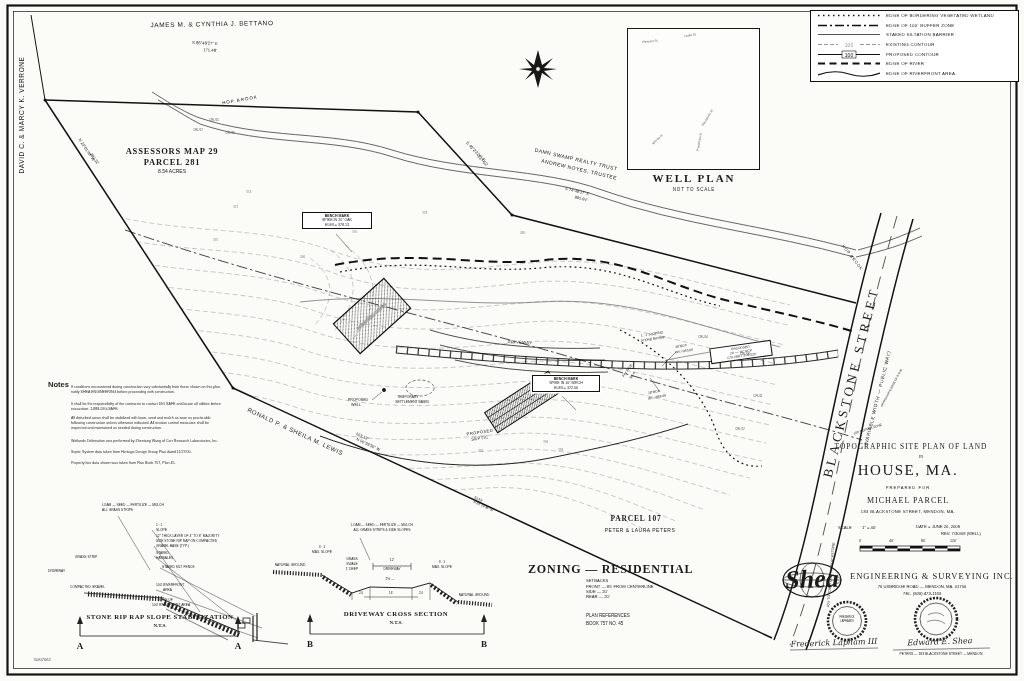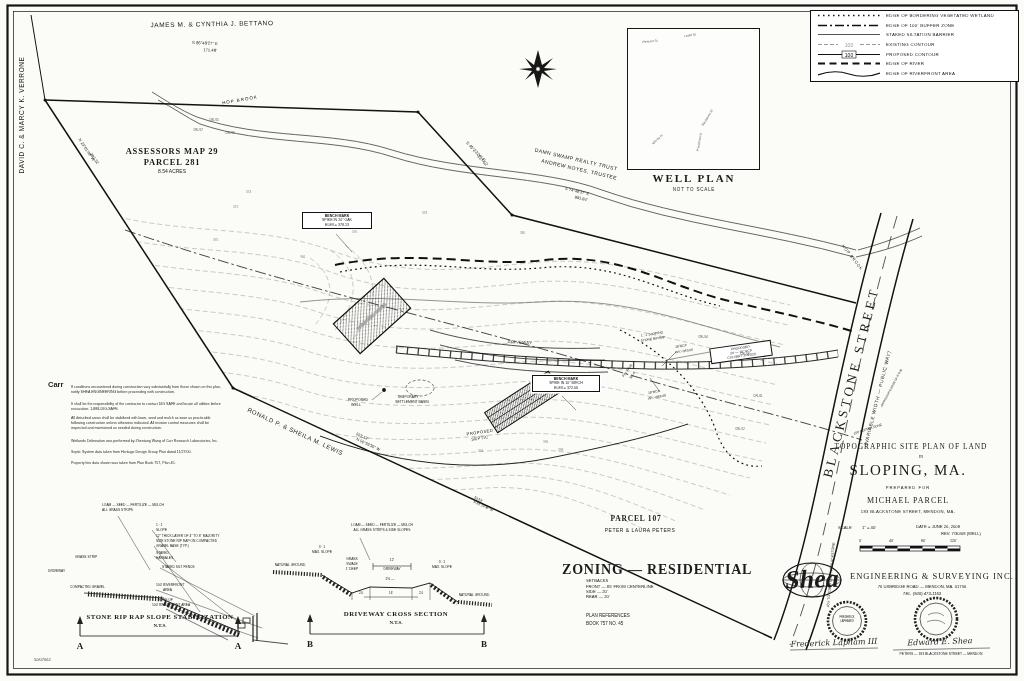--- a/index.html
+++ b/index.html
@@ -372,21 +372,21 @@
 <div class="lb" style="left:233px;top:206px;font-size:3.2px;color:#8a8a8a;">372</div>
 <div class="lb" style="left:213px;top:239px;font-size:3.2px;color:#8a8a8a;">370</div>
 <div class="lb" style="left:300px;top:256px;font-size:3.2px;color:#8a8a8a;">366</div>
 <div class="lb" style="left:352px;top:231px;font-size:3.2px;color:#8a8a8a;">376</div>
 <div class="lb" style="left:422px;top:212px;font-size:3.2px;color:#8a8a8a;">378</div>
 <div class="lb" style="left:520px;top:232px;font-size:3.2px;color:#8a8a8a;">380</div>
 <div class="lb" style="left:478px;top:450px;font-size:3.2px;color:#8a8a8a;">394</div>
 <div class="lb" style="left:543px;top:441px;font-size:3.2px;color:#8a8a8a;">396</div>
 <div class="lb" style="left:558px;top:449px;font-size:3.2px;color:#8a8a8a;">398</div>
 
-<div class="lb" style="left:48px;top:381px;font-size:7.5px;font-weight:bold;">Carr</div>
+<div class="lb" style="left:48px;top:381px;font-size:7.5px;font-weight:bold;">Notes</div>
 <div class="para" style="left:71px;top:385px;">If conditions encountered during construction vary substantially from those shown on this plan, notify SHEA ENGINEERING before proceeding with construction.</div>
 <div class="para" style="left:71px;top:402px;">It shall be the responsibility of the contractor to contact DIG SAFE and locate all utilities before excavation.  1-888-DIG-SAFE.</div>
 <div class="para" style="left:71px;top:416px;">All disturbed areas shall be stabilized with loam, seed and mulch as soon as practicable following construction unless otherwise indicated.  All erosion control measures shall be inspected and maintained as needed during construction.</div>
 <div class="para" style="left:71px;top:439px;">Wetlands Delineation was performed by Zhentang Wang of Carr Research Laboratories, Inc.</div>
 <div class="para" style="left:71px;top:450px;">Septic System data taken from Heritage Design Group Plan dated 11/27/00.</div>
 <div class="para" style="left:71px;top:461px;">Property line data shown was taken from Plan Book 757, Plan 45.</div>
 
 <div class="lb" style="left:102px;top:504px;font-size:3.3px;">LOAM — SEED — FERTILIZE — MULCH</div>
 <div class="lb" style="left:102px;top:509px;font-size:3.3px;">ALL GRASS STRIPS</div>
 <div class="lb" style="left:75px;top:556px;font-size:3.3px;">GRASS STRIP</div>
@@ -426,31 +426,31 @@
 <div class="lb" style="left:361px;top:594px;transform:translate(-50%,-50%);font-size:3px;">2.0</div>
 <div class="lb" style="left:391px;top:594px;transform:translate(-50%,-50%);font-size:3px;">16'</div>
 <div class="lb" style="left:421px;top:594px;transform:translate(-50%,-50%);font-size:3px;">2.0</div>
 <div class="lb ser b" style="left:396px;top:614px;transform:translate(-50%,-50%);font-size:6.8px;letter-spacing:.5px;">DRIVEWAY CROSS SECTION</div>
 <div class="lb ser b" style="left:396px;top:623px;transform:translate(-50%,-50%);font-size:5px;">N.T.S.</div>
 <div class="lb ser b" style="left:310px;top:644px;transform:translate(-50%,-50%);font-size:9px;">B</div>
 <div class="lb ser b" style="left:484px;top:644px;transform:translate(-50%,-50%);font-size:9px;">B</div>
 
 <div class="lb ser b" style="left:636px;top:519px;transform:translate(-50%,-50%);font-size:7.5px;letter-spacing:.8px;">PARCEL 107</div>
 <div class="lb" style="left:640px;top:531px;transform:translate(-50%,-50%);font-size:5px;letter-spacing:.5px;">PETER &amp; LAURA PETERS</div>
-<div class="lb ser b" style="left:528px;top:562px;font-size:14px;letter-spacing:.8px;margin-left:34px;">ZONING   —   RESIDENTIAL</div>
+<div class="lb ser b" style="left:528px;top:562px;font-size:12px;letter-spacing:.8px;">ZONING   —   RESIDENTIAL</div>
 <div class="lb" style="left:586px;top:579px;font-size:4.2px;">SETBACKS</div>
 <div class="lb" style="left:586px;top:585px;font-size:4.2px;">FRONT — 85' FROM CENTERLINE</div>
 <div class="lb" style="left:586px;top:590px;font-size:4.2px;">SIDE — 20'</div>
 <div class="lb" style="left:586px;top:595px;font-size:4.2px;">REAR — 20'</div>
 <div class="lb" style="left:586px;top:613px;font-size:4.5px;">PLAN REFERENCES</div>
 <div class="lb" style="left:586px;top:621px;font-size:4.5px;">BOOK 757 NO. 45</div>
 
 <div class="lb ser" style="left:911px;top:447px;transform:translate(-50%,-50%);font-size:7.4px;letter-spacing:1px;">TOPOGRAPHIC SITE PLAN OF LAND</div>
 <div class="lb ser" style="left:921px;top:457px;transform:translate(-50%,-50%);font-size:4px;">IN</div>
-<div class="lb ser" style="left:908px;top:471px;transform:translate(-50%,-50%);font-size:15px;letter-spacing:1.5px;">SLOPING, MA.</div>
+<div class="lb ser" style="left:908px;top:471px;transform:translate(-50%,-50%);font-size:15px;letter-spacing:1.5px;">HOUSE, MA.</div>
 <div class="lb" style="left:908px;top:488px;transform:translate(-50%,-50%);font-size:4.2px;letter-spacing:1px;">PREPARED FOR</div>
 <div class="lb ser" style="left:908px;top:501px;transform:translate(-50%,-50%);font-size:8px;letter-spacing:1px;">MICHAEL PARCEL</div>
 <div class="lb" style="left:908px;top:512px;transform:translate(-50%,-50%);font-size:4.2px;letter-spacing:.3px;">183 BLACKSTONE STREET, MENDON, MA.</div>
 <div class="lb" style="left:838px;top:526px;font-size:4.2px;">SCALE</div>
 <div class="lb" style="left:862px;top:526px;font-size:4.2px;">1" = 40'</div>
 <div class="lb" style="left:916px;top:525px;font-size:4.2px;">DATE = JUNE 20, 2008</div>
 <div class="lb" style="left:941px;top:532px;font-size:4.2px;">REV. 7/30/08 (WELL)</div>
 <div class="lb" style="left:859px;top:539px;font-size:3.6px;">0'</div>
 <div class="lb" style="left:889px;top:539px;font-size:3.6px;">40'</div>
 <div class="lb" style="left:921px;top:539px;font-size:3.6px;">80'</div>

